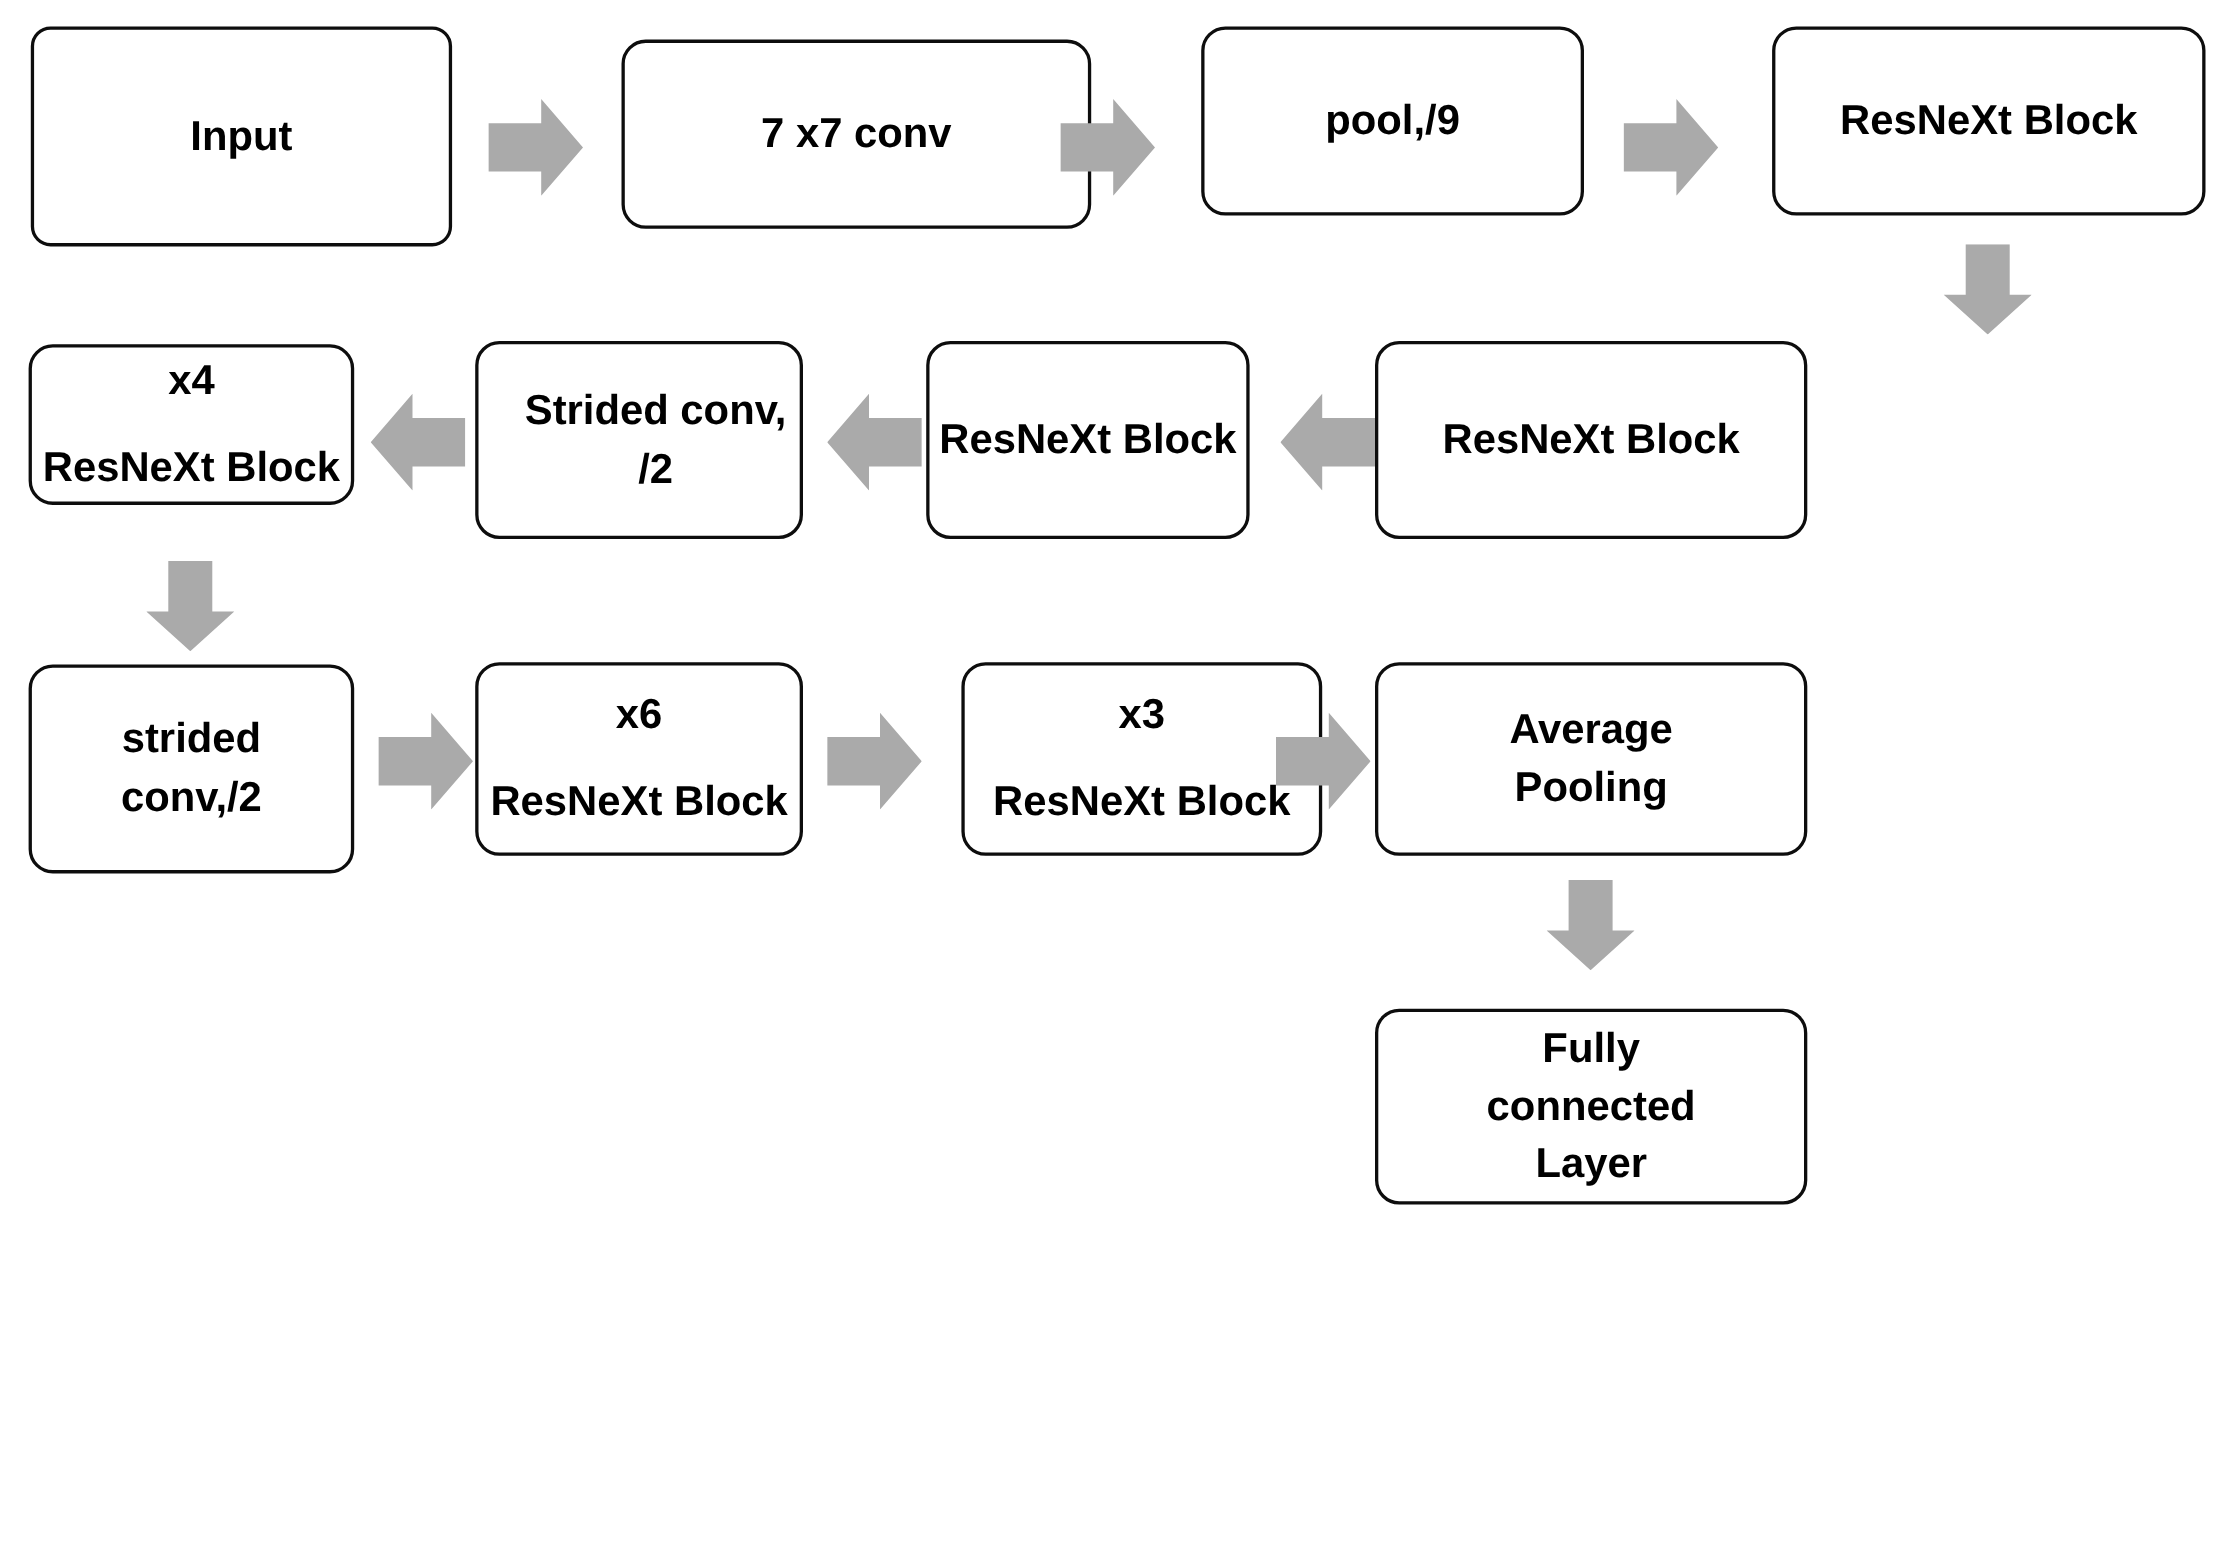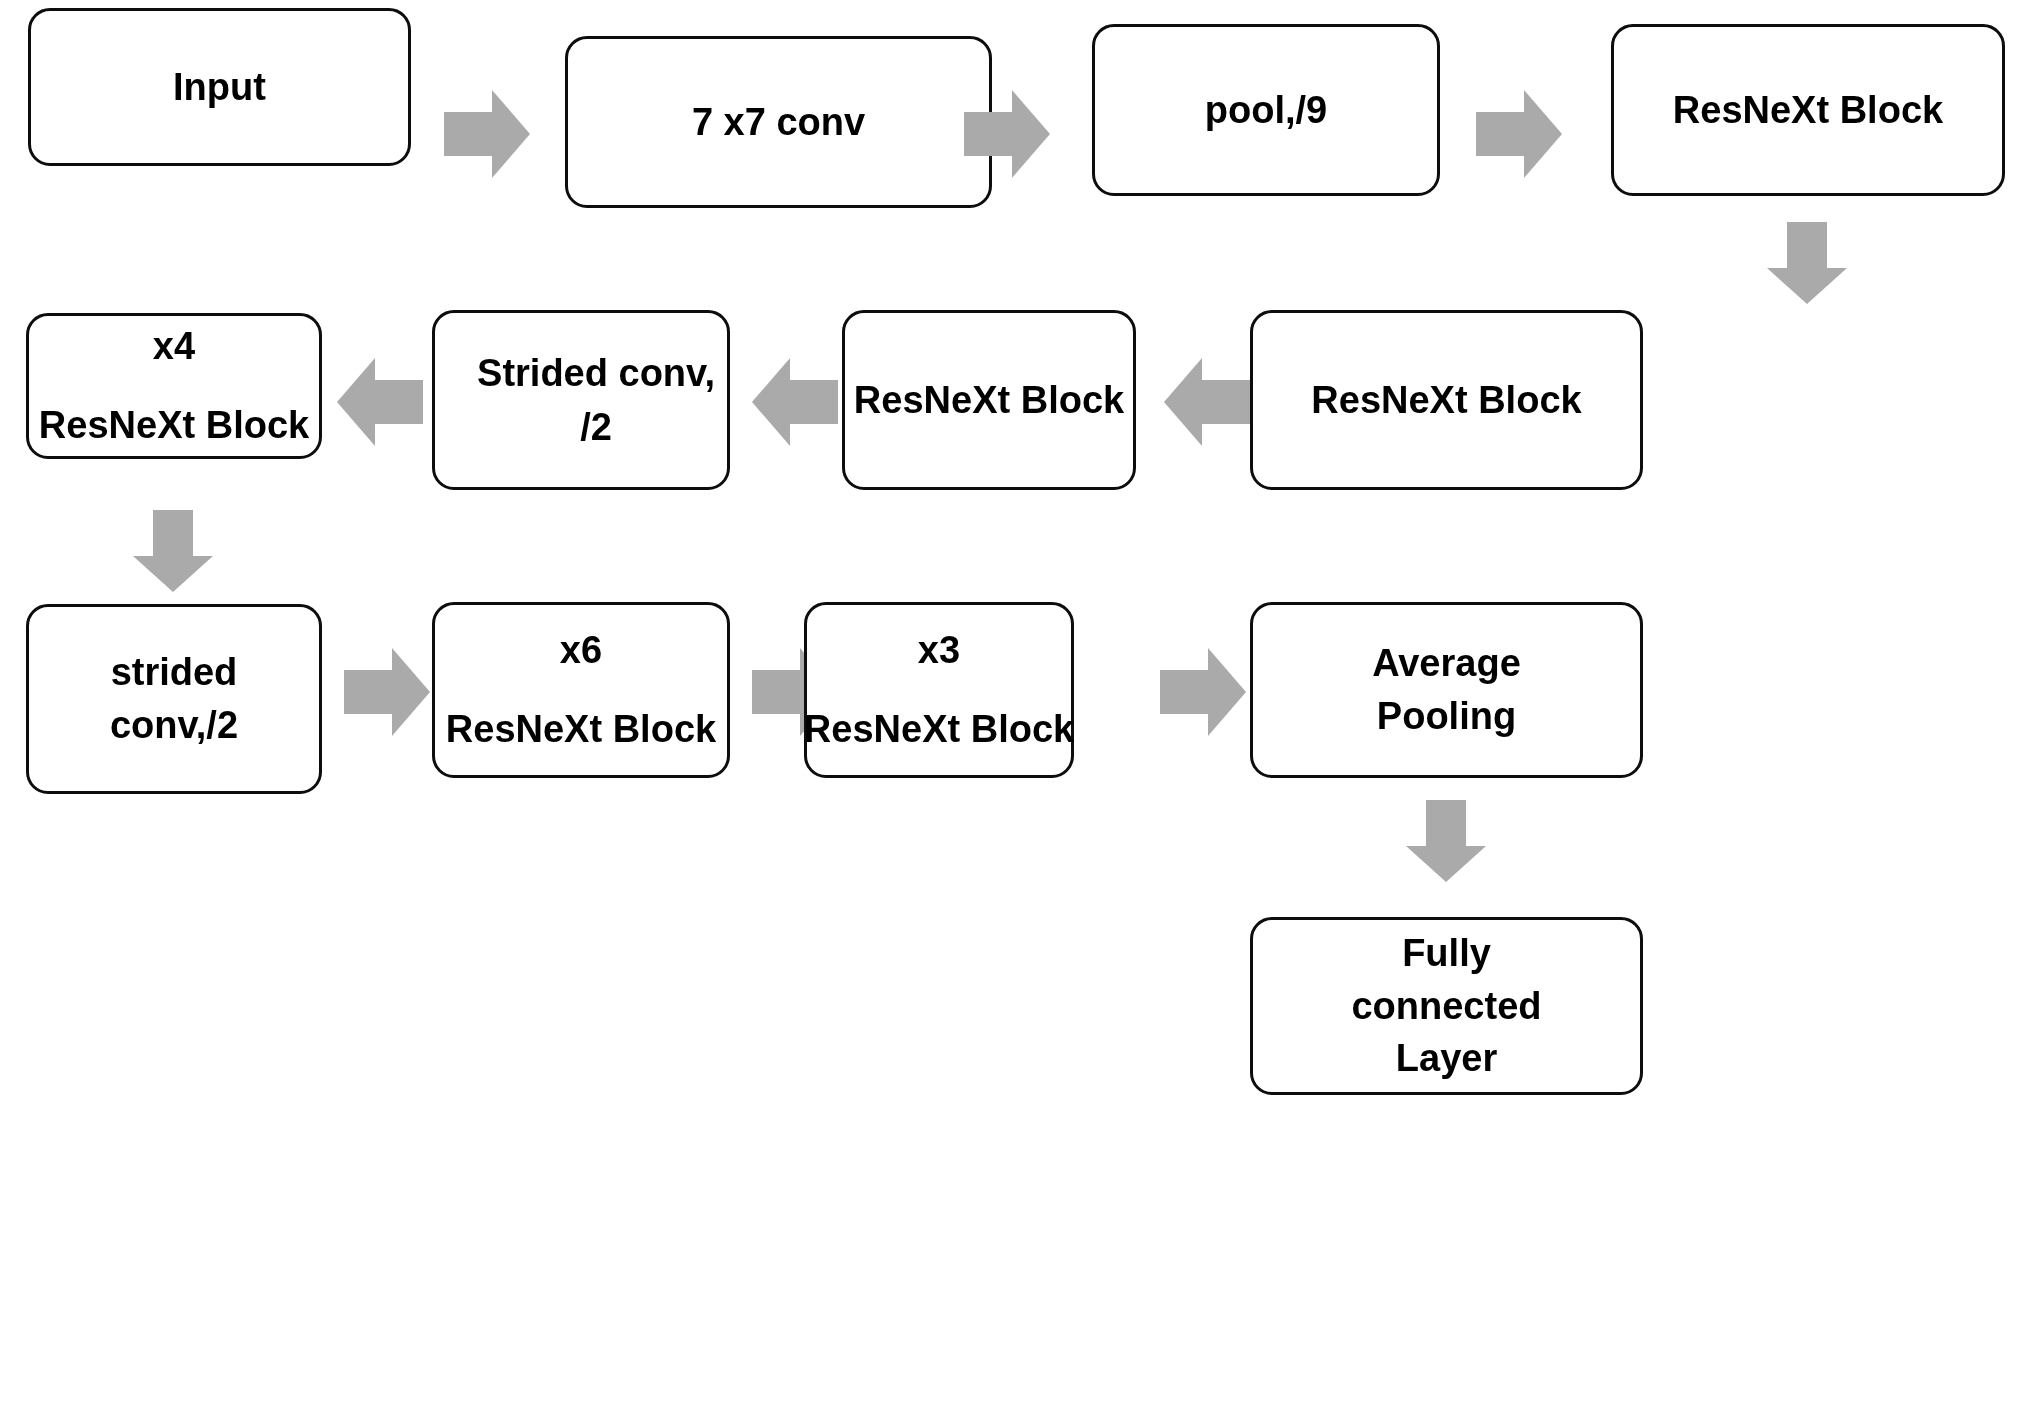--- a/index.html
+++ b/index.html
@@ -60,21 +60,21 @@
     display: block;
     width: 100%;
     height: 100%;
   }
 </style>
 </head>
 <body>
 
 <div id="canvas">
 
-  <div class="node" style="left:28px; top:8px; width:383px; height:158px;">
+  <div class="node" style="left:28px; top:24px; width:383px; height:200px;border-radius:18px;">
     <span class="line">Input</span>
   </div>
 
   <div class="arrow" style="left:444px; top:90px; width:86px; height:88px;">
     <svg viewBox="0 0 86 88" preserveAspectRatio="none" aria-hidden="true">
       <polygon points="0,22 48,22 48,0 86,44 48,88 48,66 0,66" fill="#aaaaaa"></polygon>
     </svg>
   </div>
 
   <div class="node" style="left:565px; top:36px; width:427px; height:172px;">
@@ -164,21 +164,21 @@
     <span class="line">x6</span>
     <span class="line">ResNeXt Block</span>
   </div>
 
   <div class="arrow" style="left:752px; top:648px; width:86px; height:88px;">
     <svg viewBox="0 0 86 88" preserveAspectRatio="none" aria-hidden="true">
       <polygon points="0,22 48,22 48,0 86,44 48,88 48,66 0,66" fill="#aaaaaa"></polygon>
     </svg>
   </div>
 
-  <div class="node two-line" style="left:804px; top:602px; width:270px; height:176px;text-align:right;">
+  <div class="node two-line" style="left:874px; top:602px; width:328px; height:176px;text-align:right;">
     <span class="line">x3</span>
     <span class="line">ResNeXt Block</span>
   </div>
 
   <div class="arrow" style="left:1160px; top:648px; width:86px; height:88px;">
     <svg viewBox="0 0 86 88" preserveAspectRatio="none" aria-hidden="true">
       <polygon points="0,22 48,22 48,0 86,44 48,88 48,66 0,66" fill="#aaaaaa"></polygon>
     </svg>
   </div>
 

